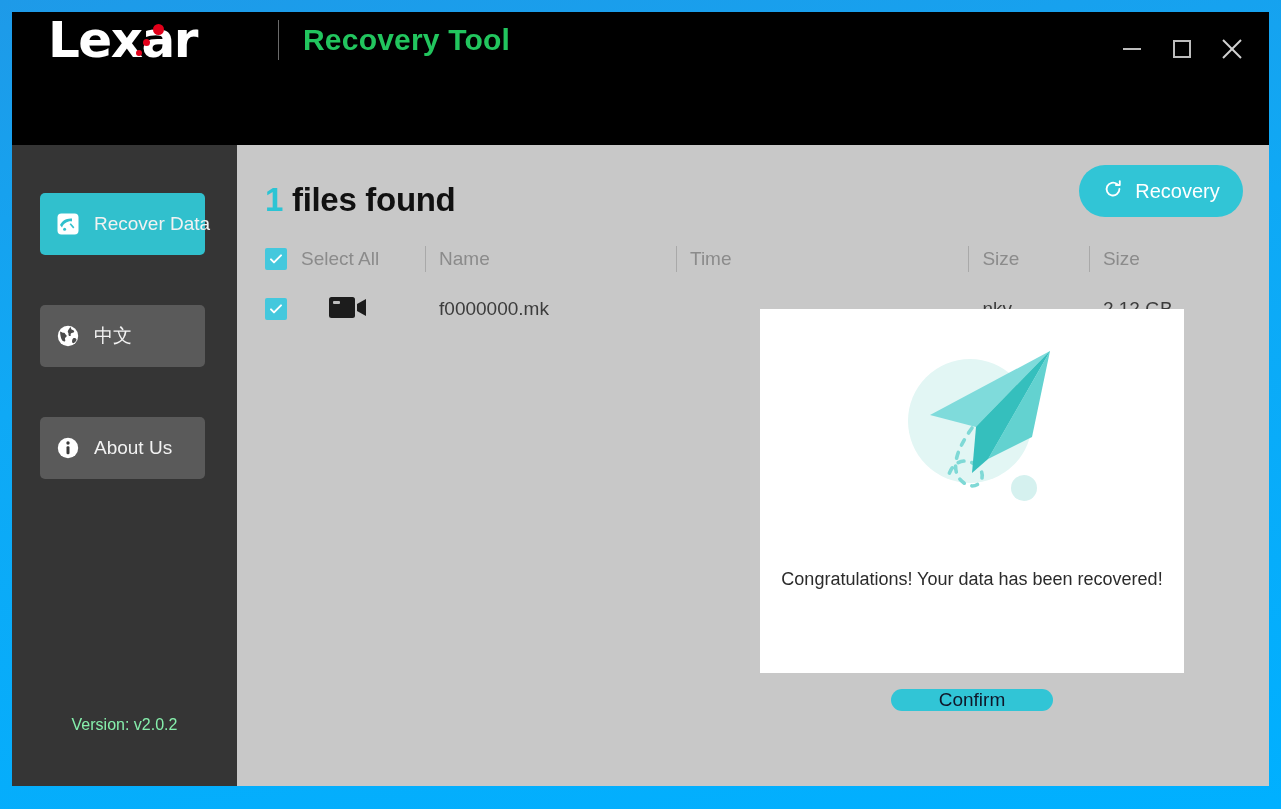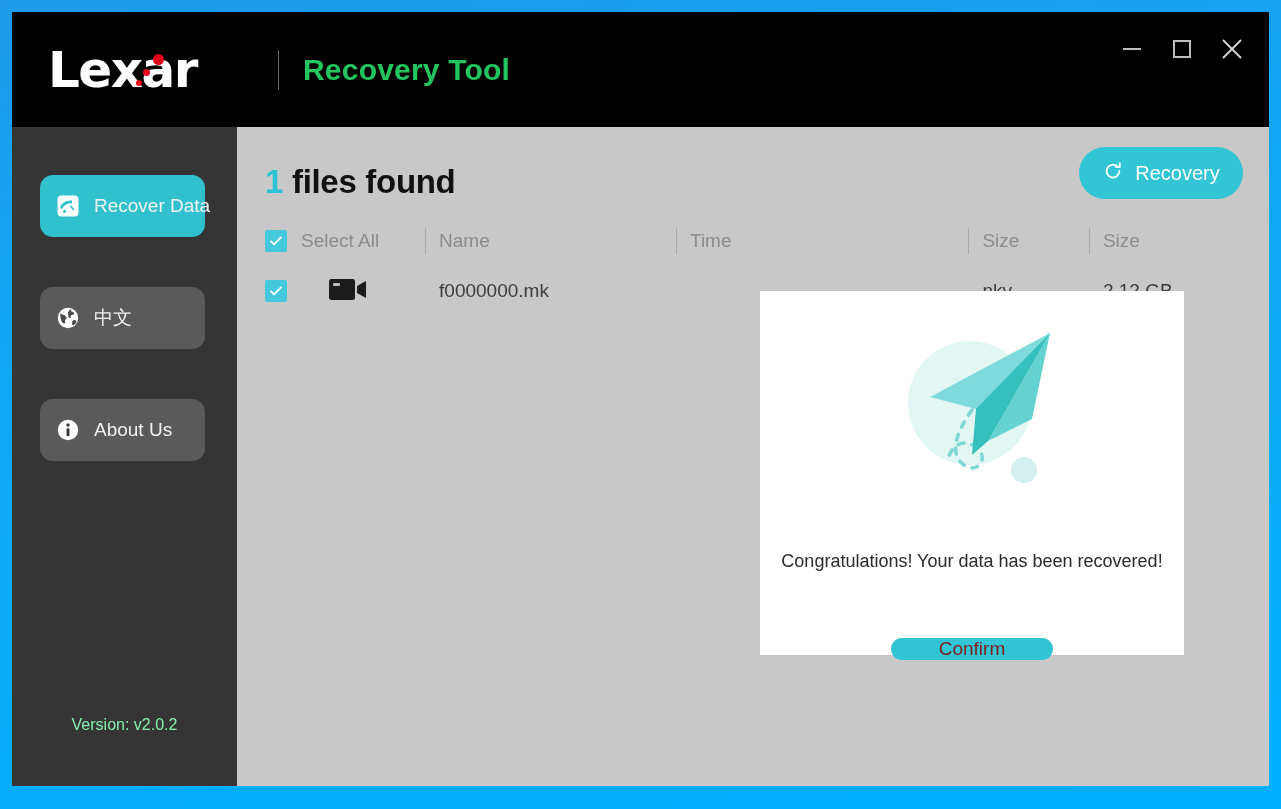--- a/index.html
+++ b/index.html
@@ -18,23 +18,23 @@
     position: absolute;
     left: 12px; top: 12px;
     width: 1257px; height: 774px;
     background: #c8c8c8;
     display: flex; flex-direction: column;
     overflow: hidden;
   }
 
   
   #titlebar {
-    height: 115px;
+    height: 133px;
     background: #000000;
-    display: flex; align-items: center;
+    display: flex; align-items: flex-start;
     position: relative;
     flex: 0 0 auto;
   }
   #brand-block {
     display: flex; align-items: center;
     margin-left: 36px;
   }
   #logo-lexar {
     position: relative;
     width: 192px; height: 56px;
@@ -87,21 +87,21 @@
     width: 225px;
     background: #353535;
     flex: 0 0 auto;
     position: relative;
     padding-top: 48px;
   }
   .nav-item {
     width: 165px;
     height: 62px;
     margin: 0 0 50px 28px;
-    border-radius: 13px;
+    border-radius: 5px;
     background: #5a5a5a;
     display: flex; align-items: center;
     padding-left: 16px;
     cursor: pointer;
   }
   .nav-item.active { background: #31c0cd; }
   .nav-label {
     color: #f2f2f2;
     font-size: 19px;
     margin-left: 14px;
@@ -202,25 +202,25 @@
     display: flex; flex-direction: column; align-items: center; gap: 28px;
   }
   #modal-illustration { margin-top: 24px; }
   #modal-message {
     margin-top: 14px;
     font-size: 18px;
     color: #2b2b2b;
     text-align: center;
   }
   #confirm-button {
-    margin-top: 38px;
+    margin-top: 71px;
     width: 162px; height: 52px;
     border: none; border-radius: 26px;
     background: #31c5d6;
-    color: #7f1d1d; font-size: 19px;
+    color: #0f172a; font-size: 19px;
     cursor: pointer;
     font-family: "Liberation Sans", sans-serif;
   }
 </style>
 </head>
 <body>
 
 <div id="app-window">
 
   <div id="titlebar">

